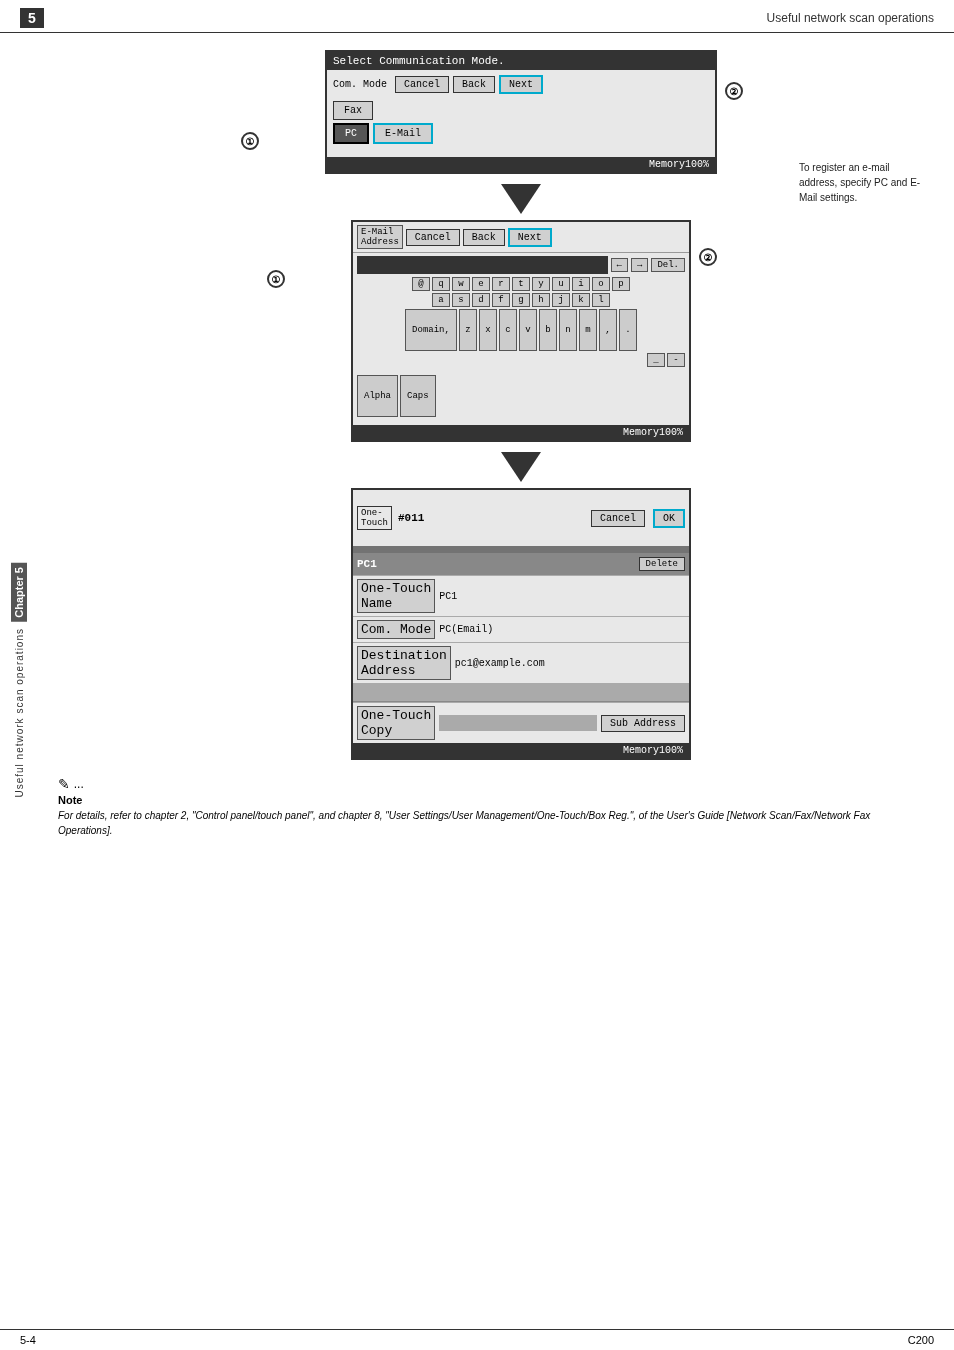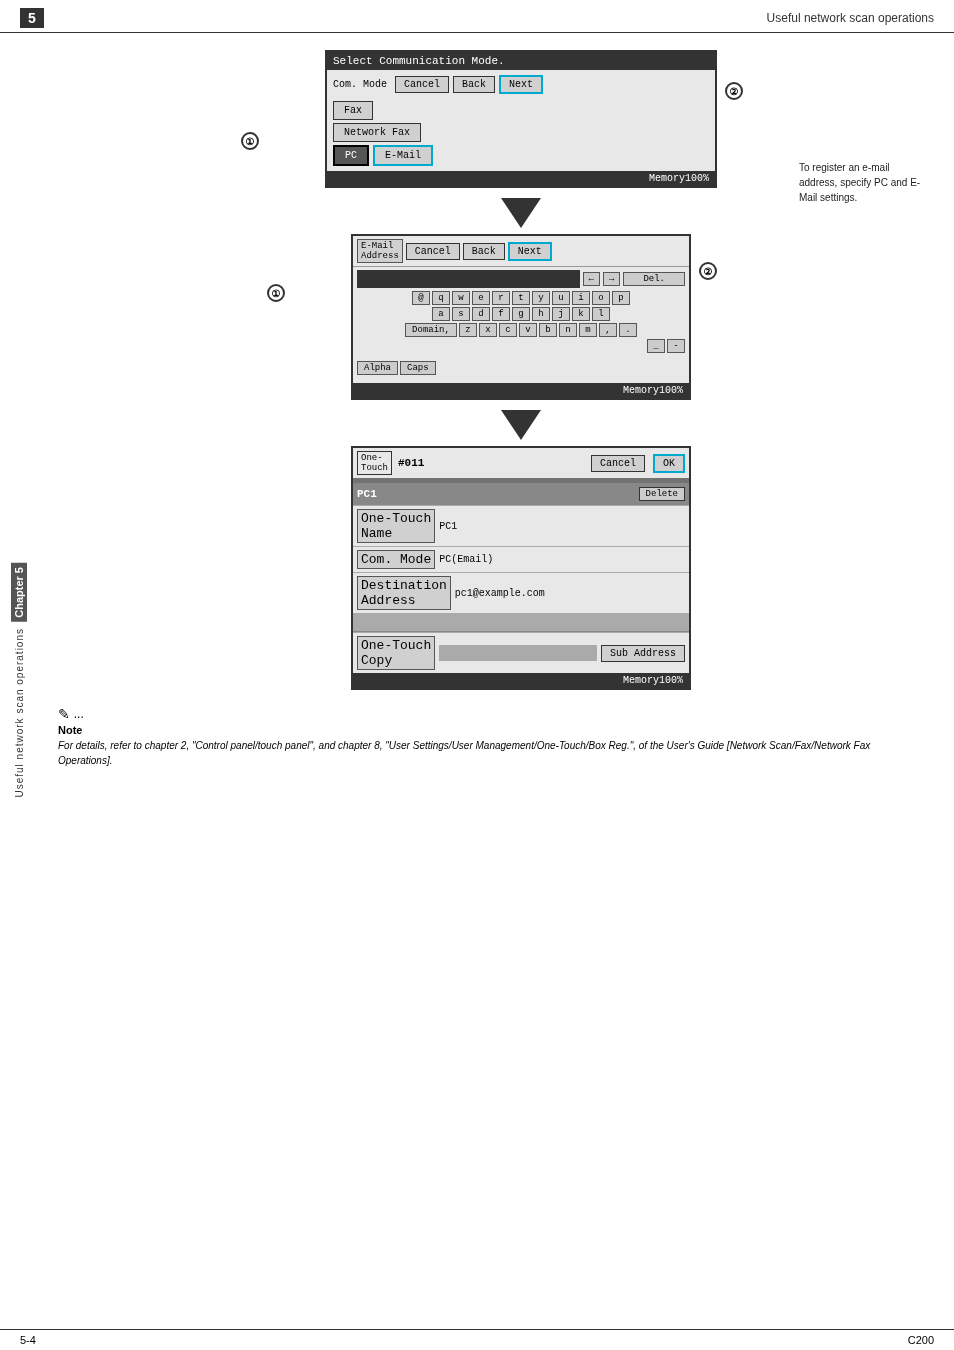--- a/index.html
+++ b/index.html
@@ -126,21 +126,21 @@
       background: #d0d0d0;
       font-family: 'Courier New', monospace;
       font-size: 10px;
       padding: 2px 8px;
       cursor: pointer;
     }
     .mode-buttons {
       display: flex;
       flex-direction: column;
       gap: 3px;
-      padding: 2px 6px 5px 6px;
+      padding: 2px 6px 13px 6px;
     }
     .mode-row {
       display: flex;
       gap: 4px;
       align-items: center;
     }
     .mode-btn {
       border: 1px solid #333;
       background: #d0d0d0;
       font-family: 'Courier New', monospace;
@@ -225,53 +225,53 @@
       padding: 1px 4px;
       min-width: 18px;
       text-align: center;
       cursor: pointer;
     }
     .key-wide {
       border: 1px solid #555;
       background: #ccc;
       font-family: 'Courier New', monospace;
       font-size: 9px;
-      padding: 1px 6px;
+      padding: 15px 6px;
       text-align: center;
       cursor: pointer;
     }
     .key-arrow {
       border: 1px solid #555;
       background: #ccc;
       font-family: 'Courier New', monospace;
       font-size: 9px;
       padding: 1px 5px;
       text-align: center;
       cursor: pointer;
     }
     .key-del {
       border: 1px solid #555;
       background: #ccc;
       font-family: 'Courier New', monospace;
       font-size: 9px;
-      padding: 1px 19px;
+      padding: 1px 5px;
       cursor: pointer;
     }
 
     
     .panel3 {
       width: 340px;
       margin-left: 60px;
     }
     .reg-header {
       display: flex;
       align-items: center;
-      padding: 3px 4px;
+      padding: 16px 4px;
       background: #e8e8e8;
-      border-bottom: 5px solid #737373;
+      border-bottom: 7px solid #737373;
     }
     .reg-title {
       font-family: 'Courier New', monospace;
       font-size: 9px;
       border: 1px solid #333;
       padding: 1px 3px;
       margin-right: 6px;
     }
     .reg-num {
       font-family: 'Courier New', monospace;
@@ -415,23 +415,20 @@
           <div class="panel-titlebar">Select Communication Mode.</div>
           <div class="panel-toolbar">
             <span class="panel-label">Com. Mode</span>
             <button class="btn">Cancel</button>
             <button class="btn">Back</button>
             <button class="btn-next">Next</button>
           </div>
           <div class="mode-buttons">
             <div class="mode-row">
               <button class="mode-btn">Fax</button>
-            </div>
-            <div class="mode-row">
-              <button class="mode-btn">Network Fax</button>
             </div>
             <div class="mode-row">
               <button class="mode-btn-selected">PC</button>
               <button class="mode-btn-email">E-Mail</button>
             </div>
           </div>
           <div class="panel-footer">Memory100%</div>
         </div>
       </div>
 

